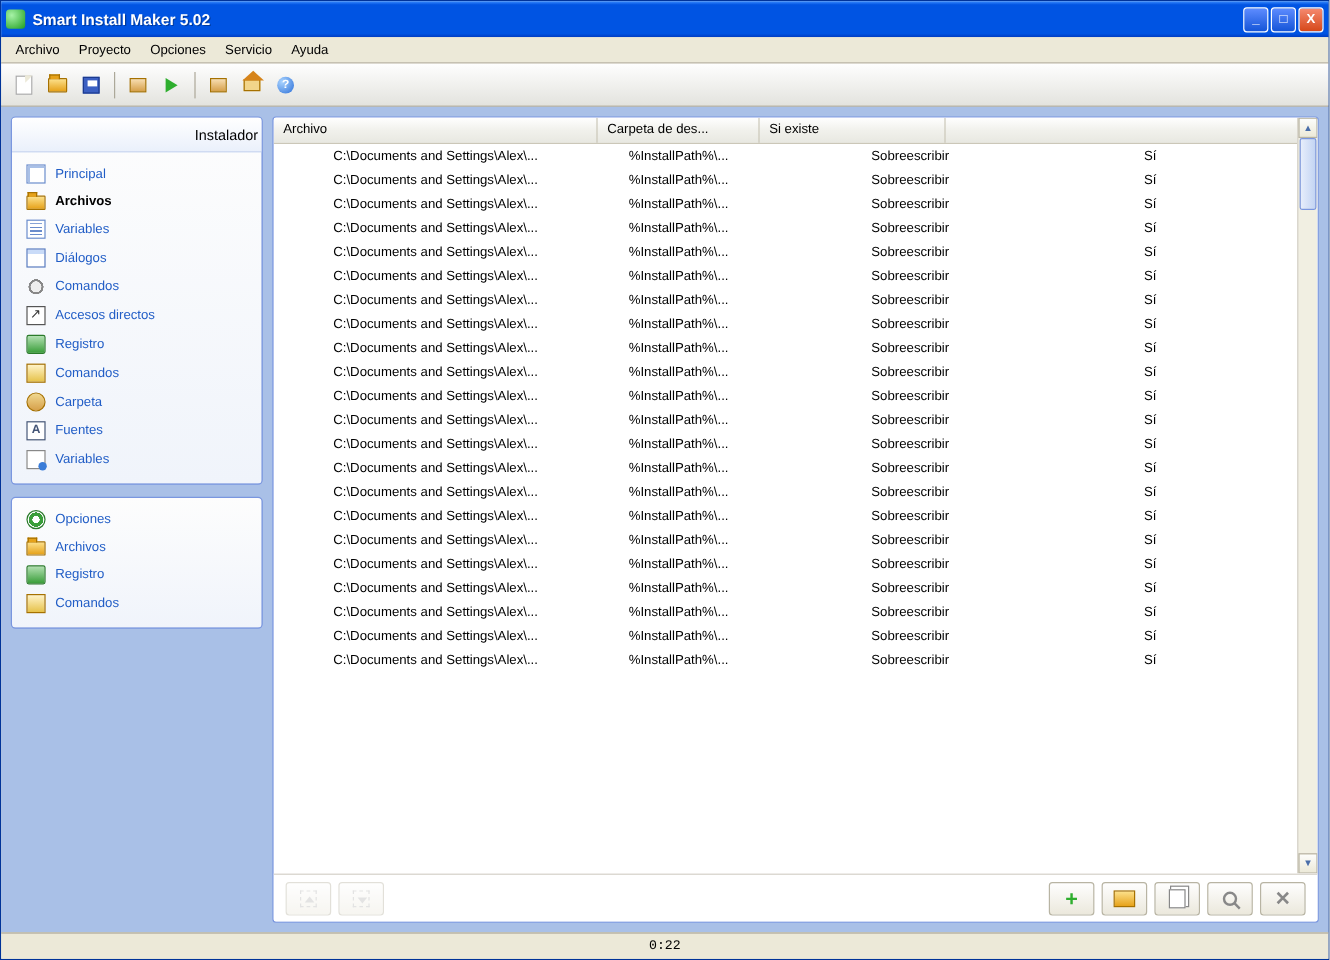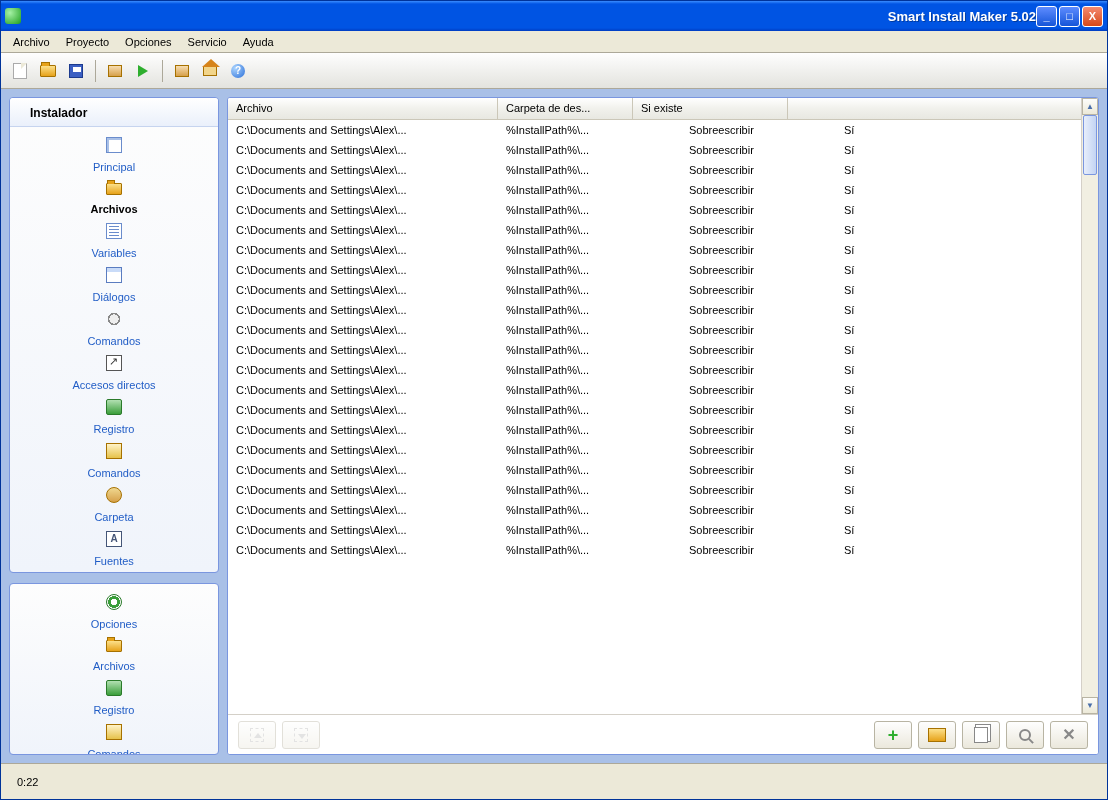--- a/index.html
+++ b/index.html
@@ -28,21 +28,21 @@
   color: #fff;
   font-size: 13px;
   font-weight: bold;
 }
 .titlebar .app-icon {
   width: 16px; height: 16px;
   background: radial-gradient(circle at 30% 30%, #a6f2a6, #1e9e1e);
   border-radius: 3px;
   margin-right: 6px;
 }
-.titlebar .title { flex: 1; text-shadow: 1px 1px 0 rgba(0,0,0,0.3); text-align: right; }
+.titlebar .title { flex: 1; text-shadow: 1px 1px 0 rgba(0,0,0,0.3); }
 .titlebar .winbtns { display: flex; gap: 2px; }
 .titlebar .winbtn {
   width: 21px; height: 21px;
   border: 1px solid #fff;
   border-radius: 3px;
   display: flex; align-items: center; justify-content: center;
   cursor: pointer;
   font-weight: bold;
   font-size: 11px;
   color: #fff;
@@ -100,40 +100,40 @@
   flex-direction: column;
   gap: 10px;
 }
 .panel {
   background: linear-gradient(to bottom, #fdfdfd, #f0f4fb);
   border: 1px solid #7a96df;
   border-radius: 4px;
   overflow: hidden;
 }
 .panel .panel-head {
-  padding: 8px 20px 6px;
+  padding: 8px 3px 6px;
   font-size: 12px;
-  font-weight: bold;
+  font-weight: normal;
   color: #000;
   border-bottom: 1px solid #c6d4ef;
   background: linear-gradient(to bottom,#ffffff,#eaf0fb);
+  text-align: right;
 }
 .panel .panel-body {
   padding: 6px 4px 8px;
 }
 .nav-item {
   display: flex;
   align-items: center;
   padding: 4px 8px;
   gap: 8px;
   cursor: pointer;
   color: #215dc6;
   font-size: 11px;
   border-radius: 2px;
-  flex-direction: column;
 }
 .nav-item.active {
   font-weight: bold;
   color: #000;
 }
 .nav-icon {
   width: 16px; height: 16px;
   flex-shrink: 0;
   display: inline-flex; align-items: center; justify-content: center;
 }
@@ -170,20 +170,21 @@
   overflow: hidden;
   text-overflow: ellipsis;
   cursor: default;
 }
 .th.c-archivo { width: 270px; }
 .th.c-carpeta { width: 135px; }
 .th.c-siexiste { width: 155px; }
 .th.c-desinstalar { flex: 1; }
 .tbody {
   overflow: hidden;
+  text-align: center;
 }
 .trow {
   display: flex;
   height: 20px;
   align-items: center;
   color: #000;
 }
 .td {
   padding: 2px 8px;
   white-space: nowrap;
@@ -228,28 +229,29 @@
 .bbtn {
   width: 38px; height: 28px;
   border: 1px solid #b8b4a3;
   background: linear-gradient(to bottom,#fefefe,#ebe8dc);
   border-radius: 3px;
   display: flex; align-items: center; justify-content: center;
   cursor: pointer;
 }
 .bbtn.disabled { opacity: 0.4; cursor: default; }
 .statusbar {
-  height: 36px;
+  height: 22px;
   background: #ece9d8;
   border-top: 1px solid #aca899;
   display: flex;
   align-items: center;
-  justify-content: flex-start;
+  justify-content: center;
   padding: 0 16px;
   font-size: 11px;
+  font-family: Liberation Mono, monospace;
 }
 
 .ico-new { width:14px;height:16px;background:#fff;border:1px solid #aaa;position:relative; }
 .ico-new::after{content:"";position:absolute;top:-1px;right:-1px;border:3px solid transparent;border-left-color:#ece9d8;border-top-color:#ece9d8;}
 .ico-open { width:16px;height:12px;background:linear-gradient(#fce08a,#e6a21a);border:1px solid #a67100;border-radius:1px;position:relative; }
 .ico-open::before{content:"";position:absolute;top:-4px;left:0;width:7px;height:3px;background:#e6a21a;border:1px solid #a67100;border-bottom:none;}
 .ico-save { width:14px;height:14px;background:#3b5fc2;border:1px solid #1c3a8e;position:relative; }
 .ico-save::after{content:"";position:absolute;top:2px;left:3px;width:8px;height:5px;background:#fff;}
 .ico-run { width:0;height:0;border-left:10px solid #2eae2e;border-top:6px solid transparent;border-bottom:6px solid transparent; }
 .ico-box { width:14px;height:12px;background:linear-gradient(#f7ddb1,#d6a04a);border:1px solid #a67100; }

